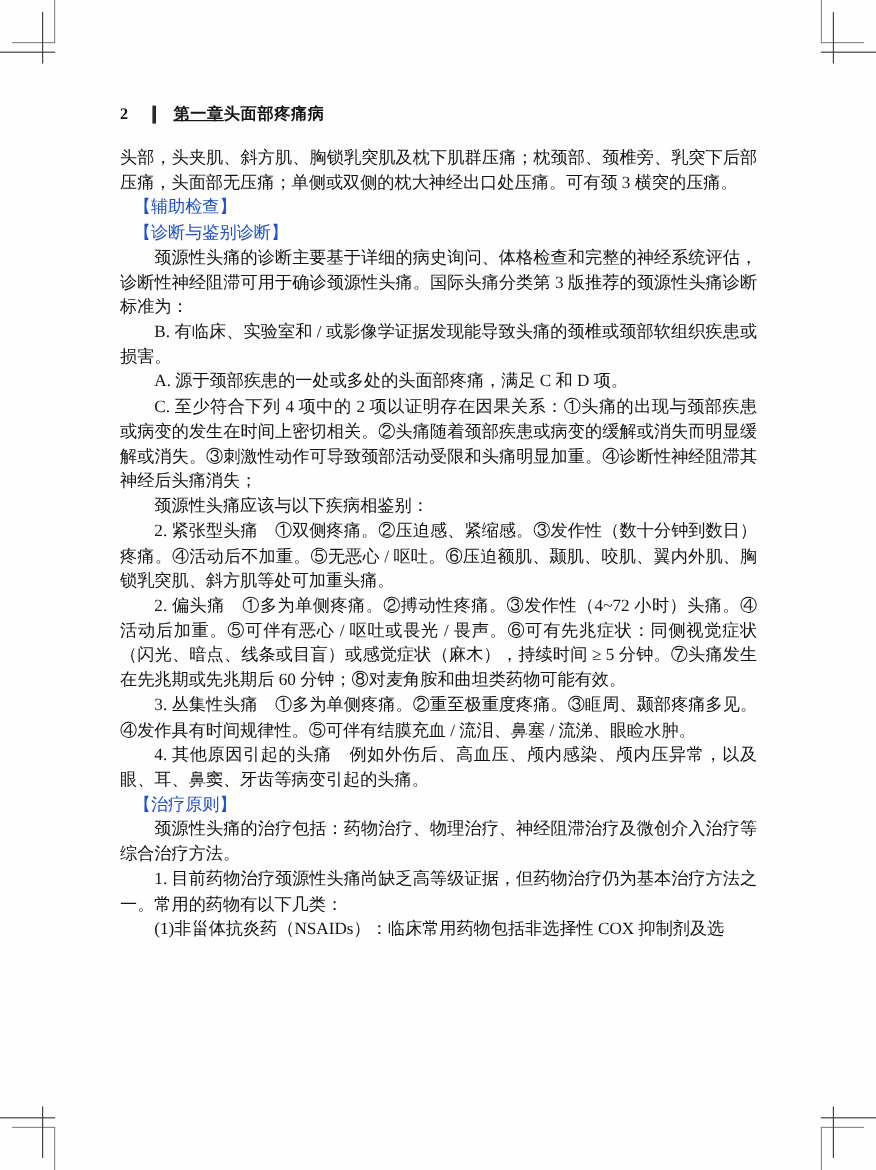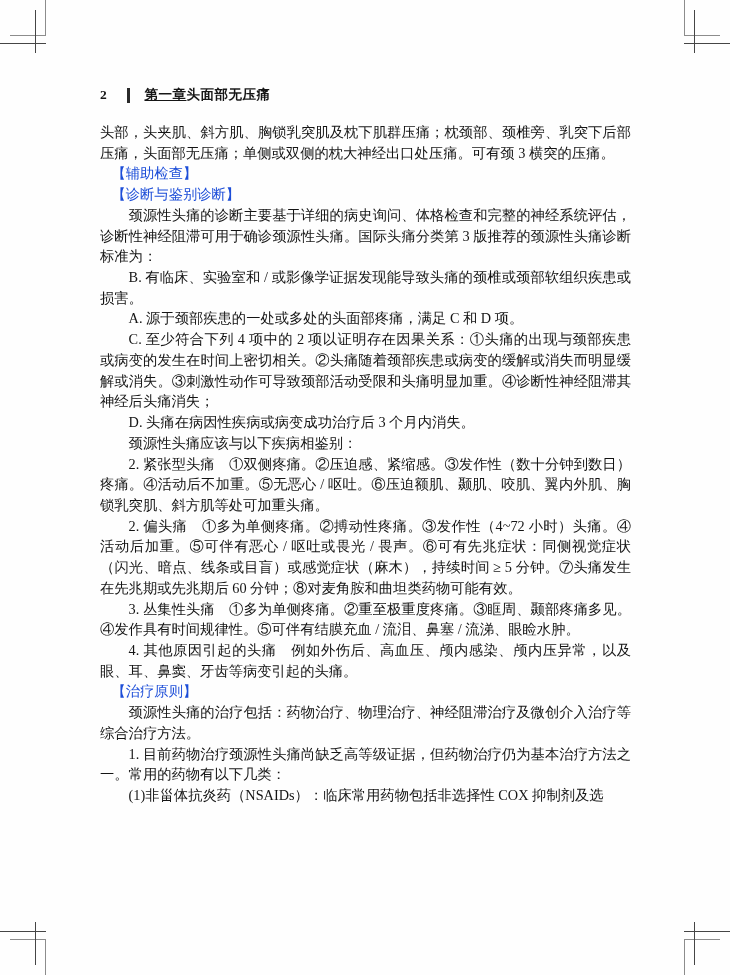--- a/index.html
+++ b/index.html
@@ -87,32 +87,31 @@
     <div class="mk mk-a br-v1"></div>
     <div class="mk mk-a br-h1"></div>
     <div class="mk mk-b br-v2"></div>
     <div class="mk mk-b br-h2"></div>
   </div>
 
   <div class="running-header">
     <span class="pagenum">2</span>
     <span class="header-divider"></span>
     <span class="chapter">第一章</span>
-    <span class="title">头面部无压痛</span>
+    <span class="title">头面部疼痛病</span>
   </div>
 
   <div class="body-text">
     <p class="para cont">头部，头夹肌、斜方肌、胸锁乳突肌及枕下肌群压痛；枕颈部、颈椎旁、乳突下后部压痛，头面部无压痛；单侧或双侧的枕大神经出口处压痛。可有颈 3 横突的压痛。</p>
     <p class="sect">【辅助检查】</p>
     <p class="sect">【诊断与鉴别诊断】</p>
     <p class="para">颈源性头痛的诊断主要基于详细的病史询问、体格检查和完整的神经系统评估，诊断性神经阻滞可用于确诊颈源性头痛。国际头痛分类第 3 版推荐的颈源性头痛诊断标准为：</p>
     <p class="para">B. 有临床、实验室和 / 或影像学证据发现能导致头痛的颈椎或颈部软组织疾患或损害。</p>
     <p class="para">A. 源于颈部疾患的一处或多处的头面部疼痛，满足 C 和 D 项。</p>
     <p class="para">C. 至少符合下列 4 项中的 2 项以证明存在因果关系：①头痛的出现与颈部疾患或病变的发生在时间上密切相关。②头痛随着颈部疾患或病变的缓解或消失而明显缓解或消失。③刺激性动作可导致颈部活动受限和头痛明显加重。④诊断性神经阻滞其神经后头痛消失；</p>
-    <p class="para">D. 头痛在病因性疾病或病变成功治疗后 3 个月内消失。</p>
     <p class="para">颈源性头痛应该与以下疾病相鉴别：</p>
     <p class="para">2. 紧张型头痛　①双侧疼痛。②压迫感、紧缩感。③发作性（数十分钟到数日）疼痛。④活动后不加重。⑤无恶心 / 呕吐。⑥压迫额肌、颞肌、咬肌、翼内外肌、胸锁乳突肌、斜方肌等处可加重头痛。</p>
     <p class="para">2. 偏头痛　①多为单侧疼痛。②搏动性疼痛。③发作性（4~72 小时）头痛。④活动后加重。⑤可伴有恶心 / 呕吐或畏光 / 畏声。⑥可有先兆症状：同侧视觉症状（闪光、暗点、线条或目盲）或感觉症状（麻木），持续时间 ≥ 5 分钟。⑦头痛发生在先兆期或先兆期后 60 分钟；⑧对麦角胺和曲坦类药物可能有效。</p>
     <p class="para">3. 丛集性头痛　①多为单侧疼痛。②重至极重度疼痛。③眶周、颞部疼痛多见。④发作具有时间规律性。⑤可伴有结膜充血 / 流泪、鼻塞 / 流涕、眼睑水肿。</p>
     <p class="para">4. 其他原因引起的头痛　例如外伤后、高血压、颅内感染、颅内压异常，以及眼、耳、鼻窦、牙齿等病变引起的头痛。</p>
     <p class="sect">【治疗原则】</p>
     <p class="para">颈源性头痛的治疗包括：药物治疗、物理治疗、神经阻滞治疗及微创介入治疗等综合治疗方法。</p>
     <p class="para">1. 目前药物治疗颈源性头痛尚缺乏高等级证据，但药物治疗仍为基本治疗方法之一。常用的药物有以下几类：</p>
     <p class="para">(1)非甾体抗炎药（NSAIDs）：临床常用药物包括非选择性 COX 抑制剂及选</p>
   </div>

